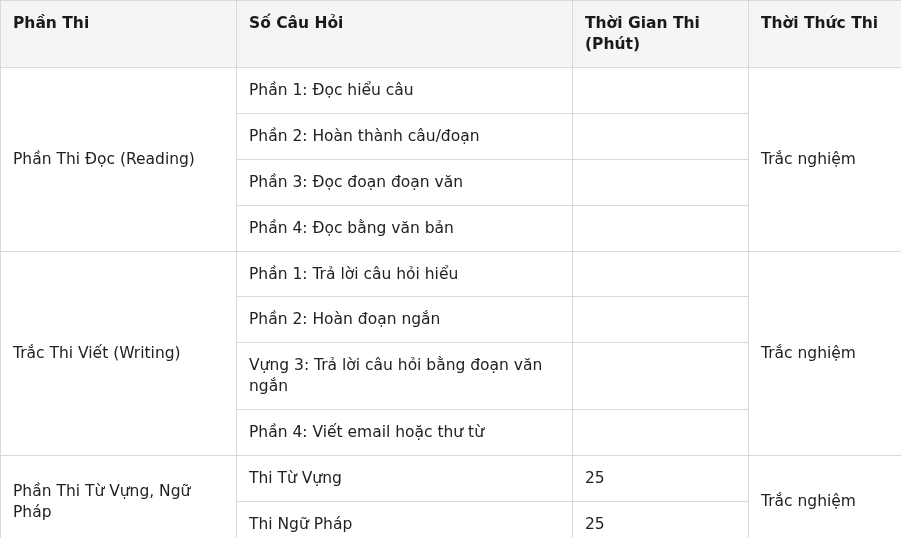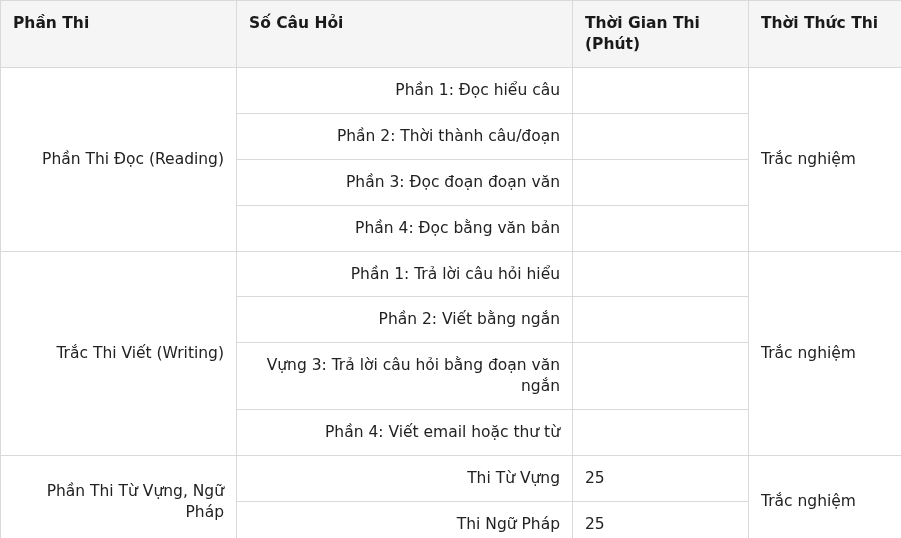--- a/index.html
+++ b/index.html
@@ -37,25 +37,23 @@
     color: #1a1a1a;
   }
   
   col.c1 { width: 236px; }
   col.c2 { width: 336px; }
   col.c3 { width: 176px; }
   col.c4 { width: 153px; }
 
   td.section-name {
     vertical-align: middle;
-    text-align: right;
   }
   td.part-name {
     vertical-align: middle;
-    text-align: right;
   }
   td.time-cell,
   td.format-cell {
     vertical-align: middle;
   }
   .row-tall td { height: 22px; }
 </style>
 </head>
 <body>
 
@@ -76,40 +74,40 @@
   </thead>
   <tbody>
 
     <tr>
       <td class="section-name" rowspan="4">Phần Thi Đọc (Reading)</td>
       <td class="part-name">Phần 1: Đọc hiểu câu</td>
       <td class="time-cell"></td>
       <td class="format-cell" rowspan="4">Trắc nghiệm</td>
     </tr>
     <tr>
-      <td class="part-name">Phần 2: Thời thành câu/đoạn</td>
+      <td class="part-name">Phần 2: Hoàn thành câu/đoạn</td>
       <td class="time-cell"></td>
     </tr>
     <tr>
       <td class="part-name">Phần 3: Đọc đoạn đoạn văn</td>
       <td class="time-cell"></td>
     </tr>
     <tr>
       <td class="part-name">Phần 4: Đọc bằng văn bản</td>
       <td class="time-cell"></td>
     </tr>
 
     <tr>
       <td class="section-name" rowspan="4">Trắc Thi Viết (Writing)</td>
       <td class="part-name">Phần 1: Trả lời câu hỏi hiểu</td>
       <td class="time-cell"></td>
       <td class="format-cell" rowspan="4">Trắc nghiệm</td>
     </tr>
     <tr>
-      <td class="part-name">Phần 2: Viết bằng ngắn</td>
+      <td class="part-name">Phần 2: Hoàn đoạn ngắn</td>
       <td class="time-cell"></td>
     </tr>
     <tr class="row-tall">
       <td class="part-name">Vựng 3: Trả lời câu hỏi bằng đoạn văn ngắn</td>
       <td class="time-cell"></td>
     </tr>
     <tr>
       <td class="part-name">Phần 4: Viết email hoặc thư từ</td>
       <td class="time-cell"></td>
     </tr>

